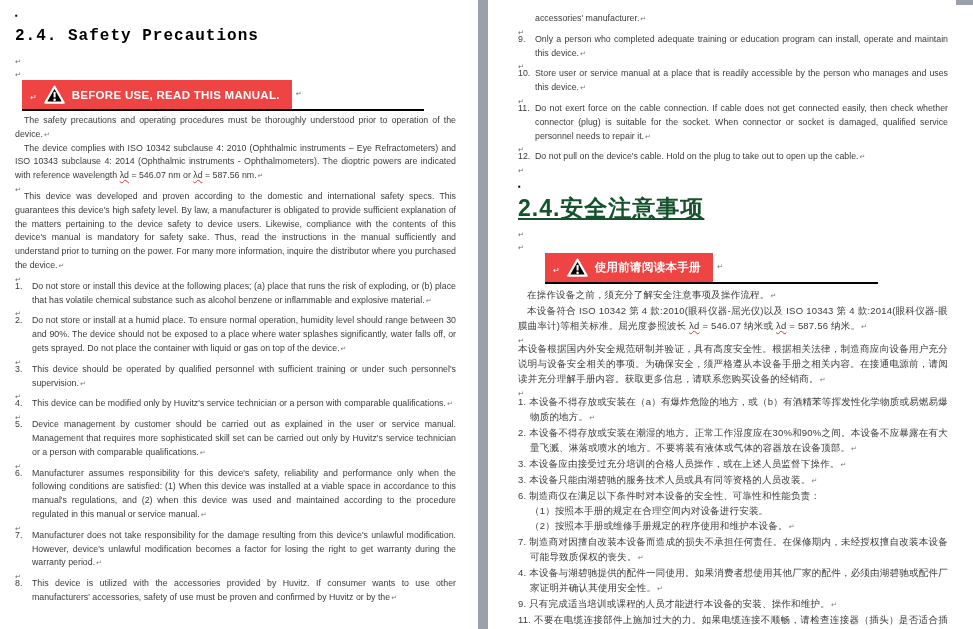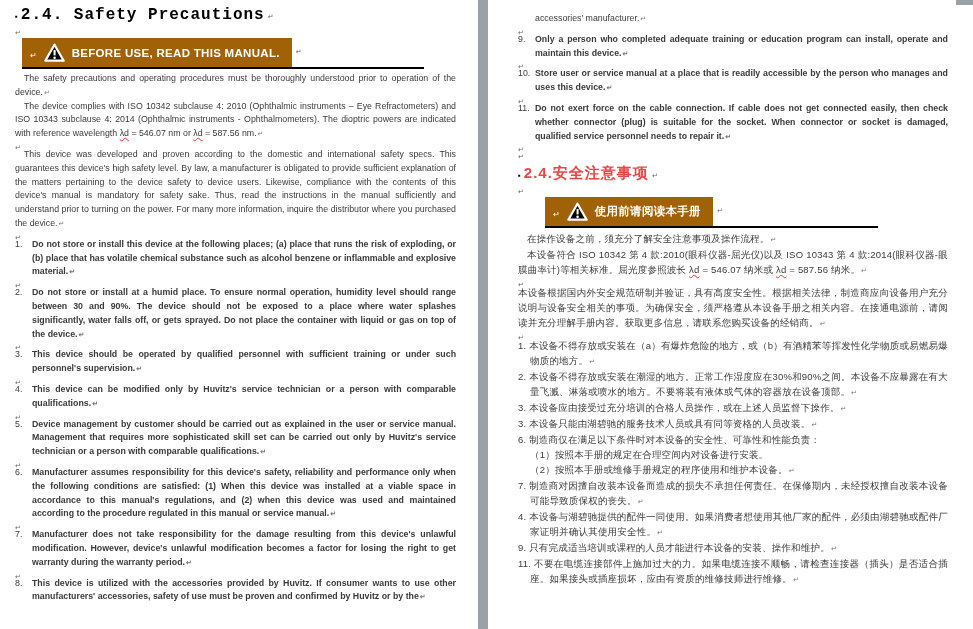--- a/index.html
+++ b/index.html
@@ -6,46 +6,46 @@
   html,body { width:973px; height:629px; overflow:hidden; background:#fff;
     font-family:"Liberation Sans", sans-serif; }
   .gutter { position:absolute; left:478px; top:0; width:10px; height:629px; background:#9ba1a9; }
   .corner-mark { position:absolute; right:0; top:0; width:17px; height:5px; background:#9ba1a9; }
 
   .page { position:absolute; top:0; height:629px; background:#fff; overflow:hidden; color:#3a3a3a; }
   .page-left  { left:0;   width:478px; padding:4px 22px 0 15px; }
   .page-right { left:488px; width:485px; padding:12px 25px 0 30px; }
 
   
-  .h-row { display:flex; align-items:baseline; gap:3px; }
+  .h-row { display:flex; align-items:baseline; gap:3px;flex-direction:column; }
   .bullet::before { content:"▪"; font-size:8px; color:#000; }
   .title-en { font-family:"Liberation Mono", monospace; font-weight:bold; color:#000;
     font-size:16px; letter-spacing:1px; line-height:22px; }
-  .title-cn { font-weight:bold; color:#ef4444; font-size:15px; line-height:24px; letter-spacing:1px; }
+  .title-cn { font-weight:bold; color:#14532d; font-size:23px; line-height:24px; letter-spacing:1px;text-decoration:underline; }
 
   
   .pmark::before { content:"↵"; color:#666; font-size:7px; }
   .blank { height:7px; line-height:7px; }
   .tailmark::after { content:"↵"; color:#777; font-size:7px; margin-left:1px; }
 
   
   .banner-underline { border-bottom:2.5px solid #000; margin-top:5px; margin-bottom:3px; }
   .banner-line { display:flex; align-items:flex-start; }
-  .banner { background:#a16207; color:#fff; height:29px; display:inline-flex; align-items:center;
+  .banner { background:#ef4444; color:#fff; height:29px; display:inline-flex; align-items:center;
     gap:7px; padding:0 12px 0 8px; }
   .banner .wpm::before { content:"↵"; color:#fff; font-size:8px; }
   .banner-text { font-weight:bold; font-size:11.5px; letter-spacing:.3px; white-space:nowrap; }
   .after-banner { margin-left:4px; margin-top:2px; }
 
   
   .en-p { font-size:8.8px; line-height:13.8px; text-align:justify; color:#3a3a3a; }
   .indent { text-indent:9px; }
   .en-item { display:flex; font-size:8.8px; line-height:13.8px; }
   .en-item .num { width:17px; flex:0 0 17px; color:#3a3a3a; }
-  .en-item .txt { flex:1; text-align:justify;font-weight:bold; }
+  .en-item .txt { flex:1; text-align:justify; }
   .cont-line { padding-left:17px; }
 
   
   .cn-p { font-size:9.5px; line-height:15px; text-align:justify; color:#3a3a3a; letter-spacing:.2px; }
   .cn-item { font-size:9.5px; line-height:15px; text-align:justify; color:#3a3a3a;
     padding-left:12px; text-indent:-12px; white-space:pre-line; letter-spacing:.2px; }
   .cn-banner-wrap { margin-left:27px; }
   .cn-indent { text-indent:9px; }
 
   .sq { text-decoration:underline wavy #e03030 1px; text-underline-offset:1px; }
@@ -160,20 +160,24 @@
         <span class="txt tailmark">Store user or service manual at a place that is readily accessible by the person who manages and uses this device.</span>
       </div>
 
       <div class="blank"><span class="pmark"></span></div>
       <div class="en-item">
         <span class="num">11.</span>
         <span class="txt tailmark">Do not exert force on the cable connection.  If cable does not get connected easily, then check whether connector (plug) is suitable for the socket. When connector or socket is damaged, qualified service personnel needs to repair it.</span>
       </div>
 
       <div class="blank"><span class="pmark"></span></div>
+      <div class="en-item">
+        <span class="num">12.</span>
+        <span class="txt tailmark">Do not pull on the device's cable. Hold on the plug to take out to open up the cable.</span>
+      </div>
     </div>
 
   <div class="blank"><span class="pmark"></span></div>
 
   <div class="h-row" style="margin-top:4px;">
     <span class="bullet"></span>
     <span class="title-cn">2.4.安全注意事项</span>
     <span class="pmark"></span>
   </div>
 

